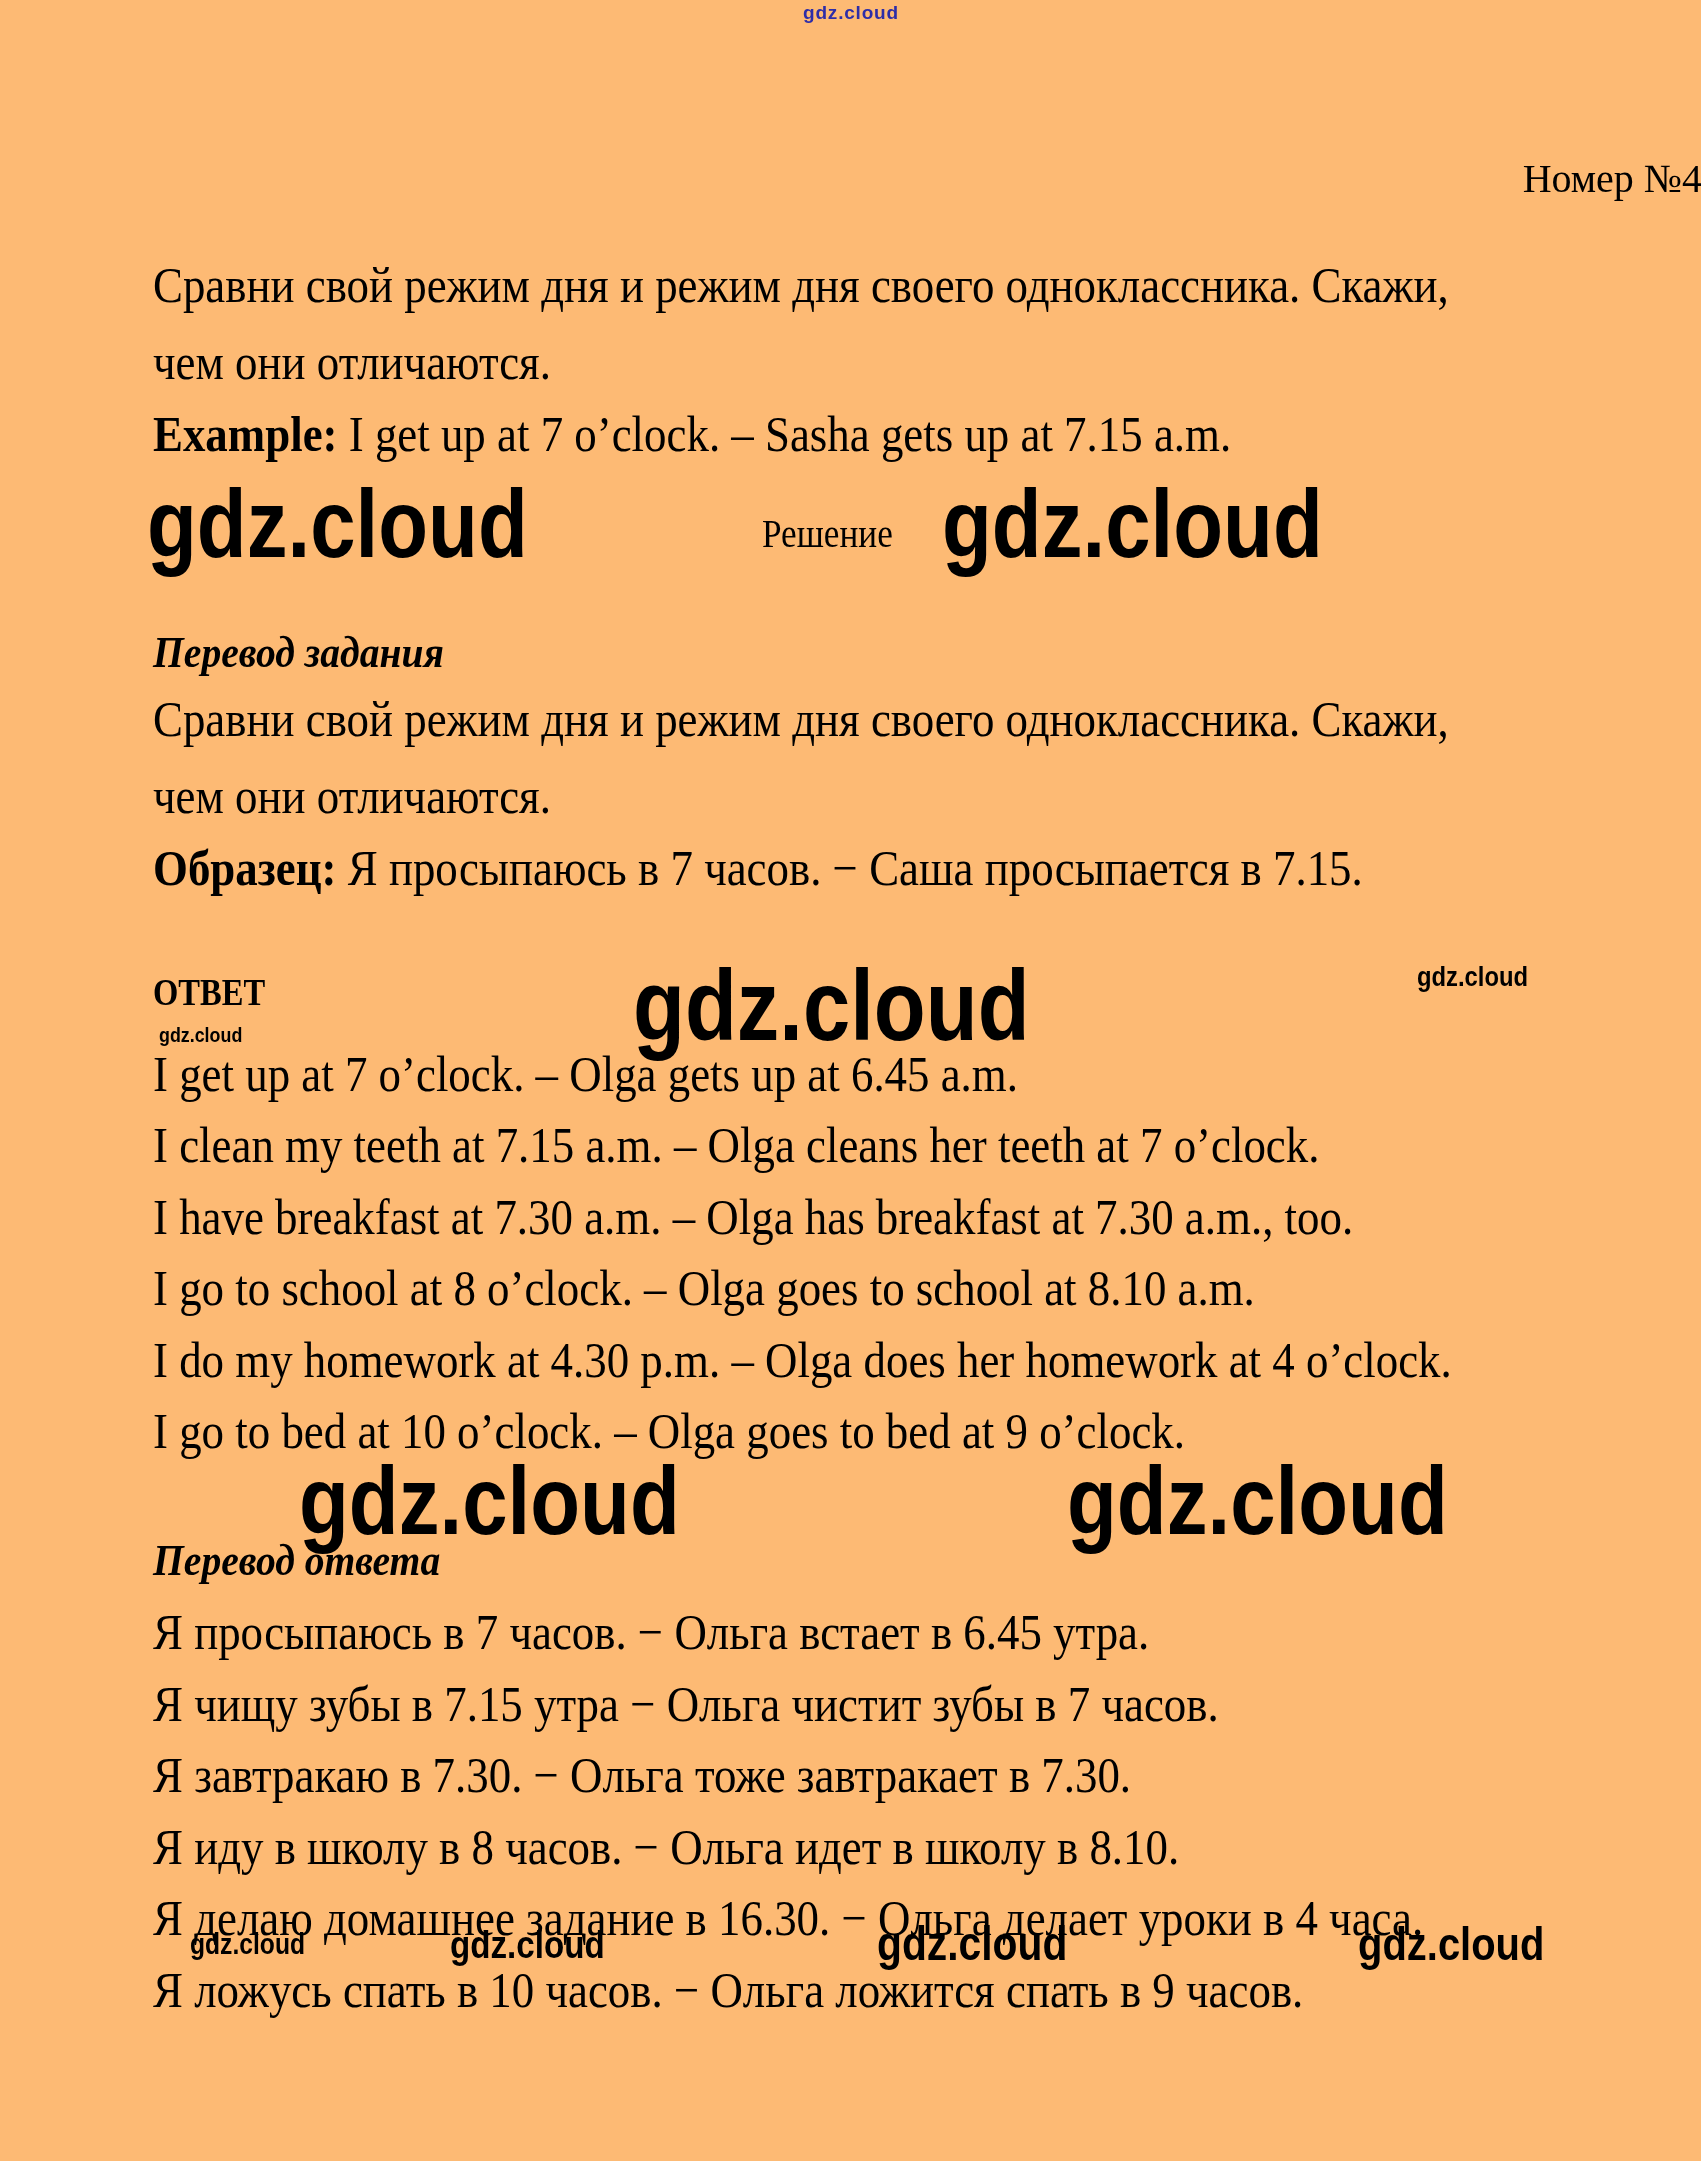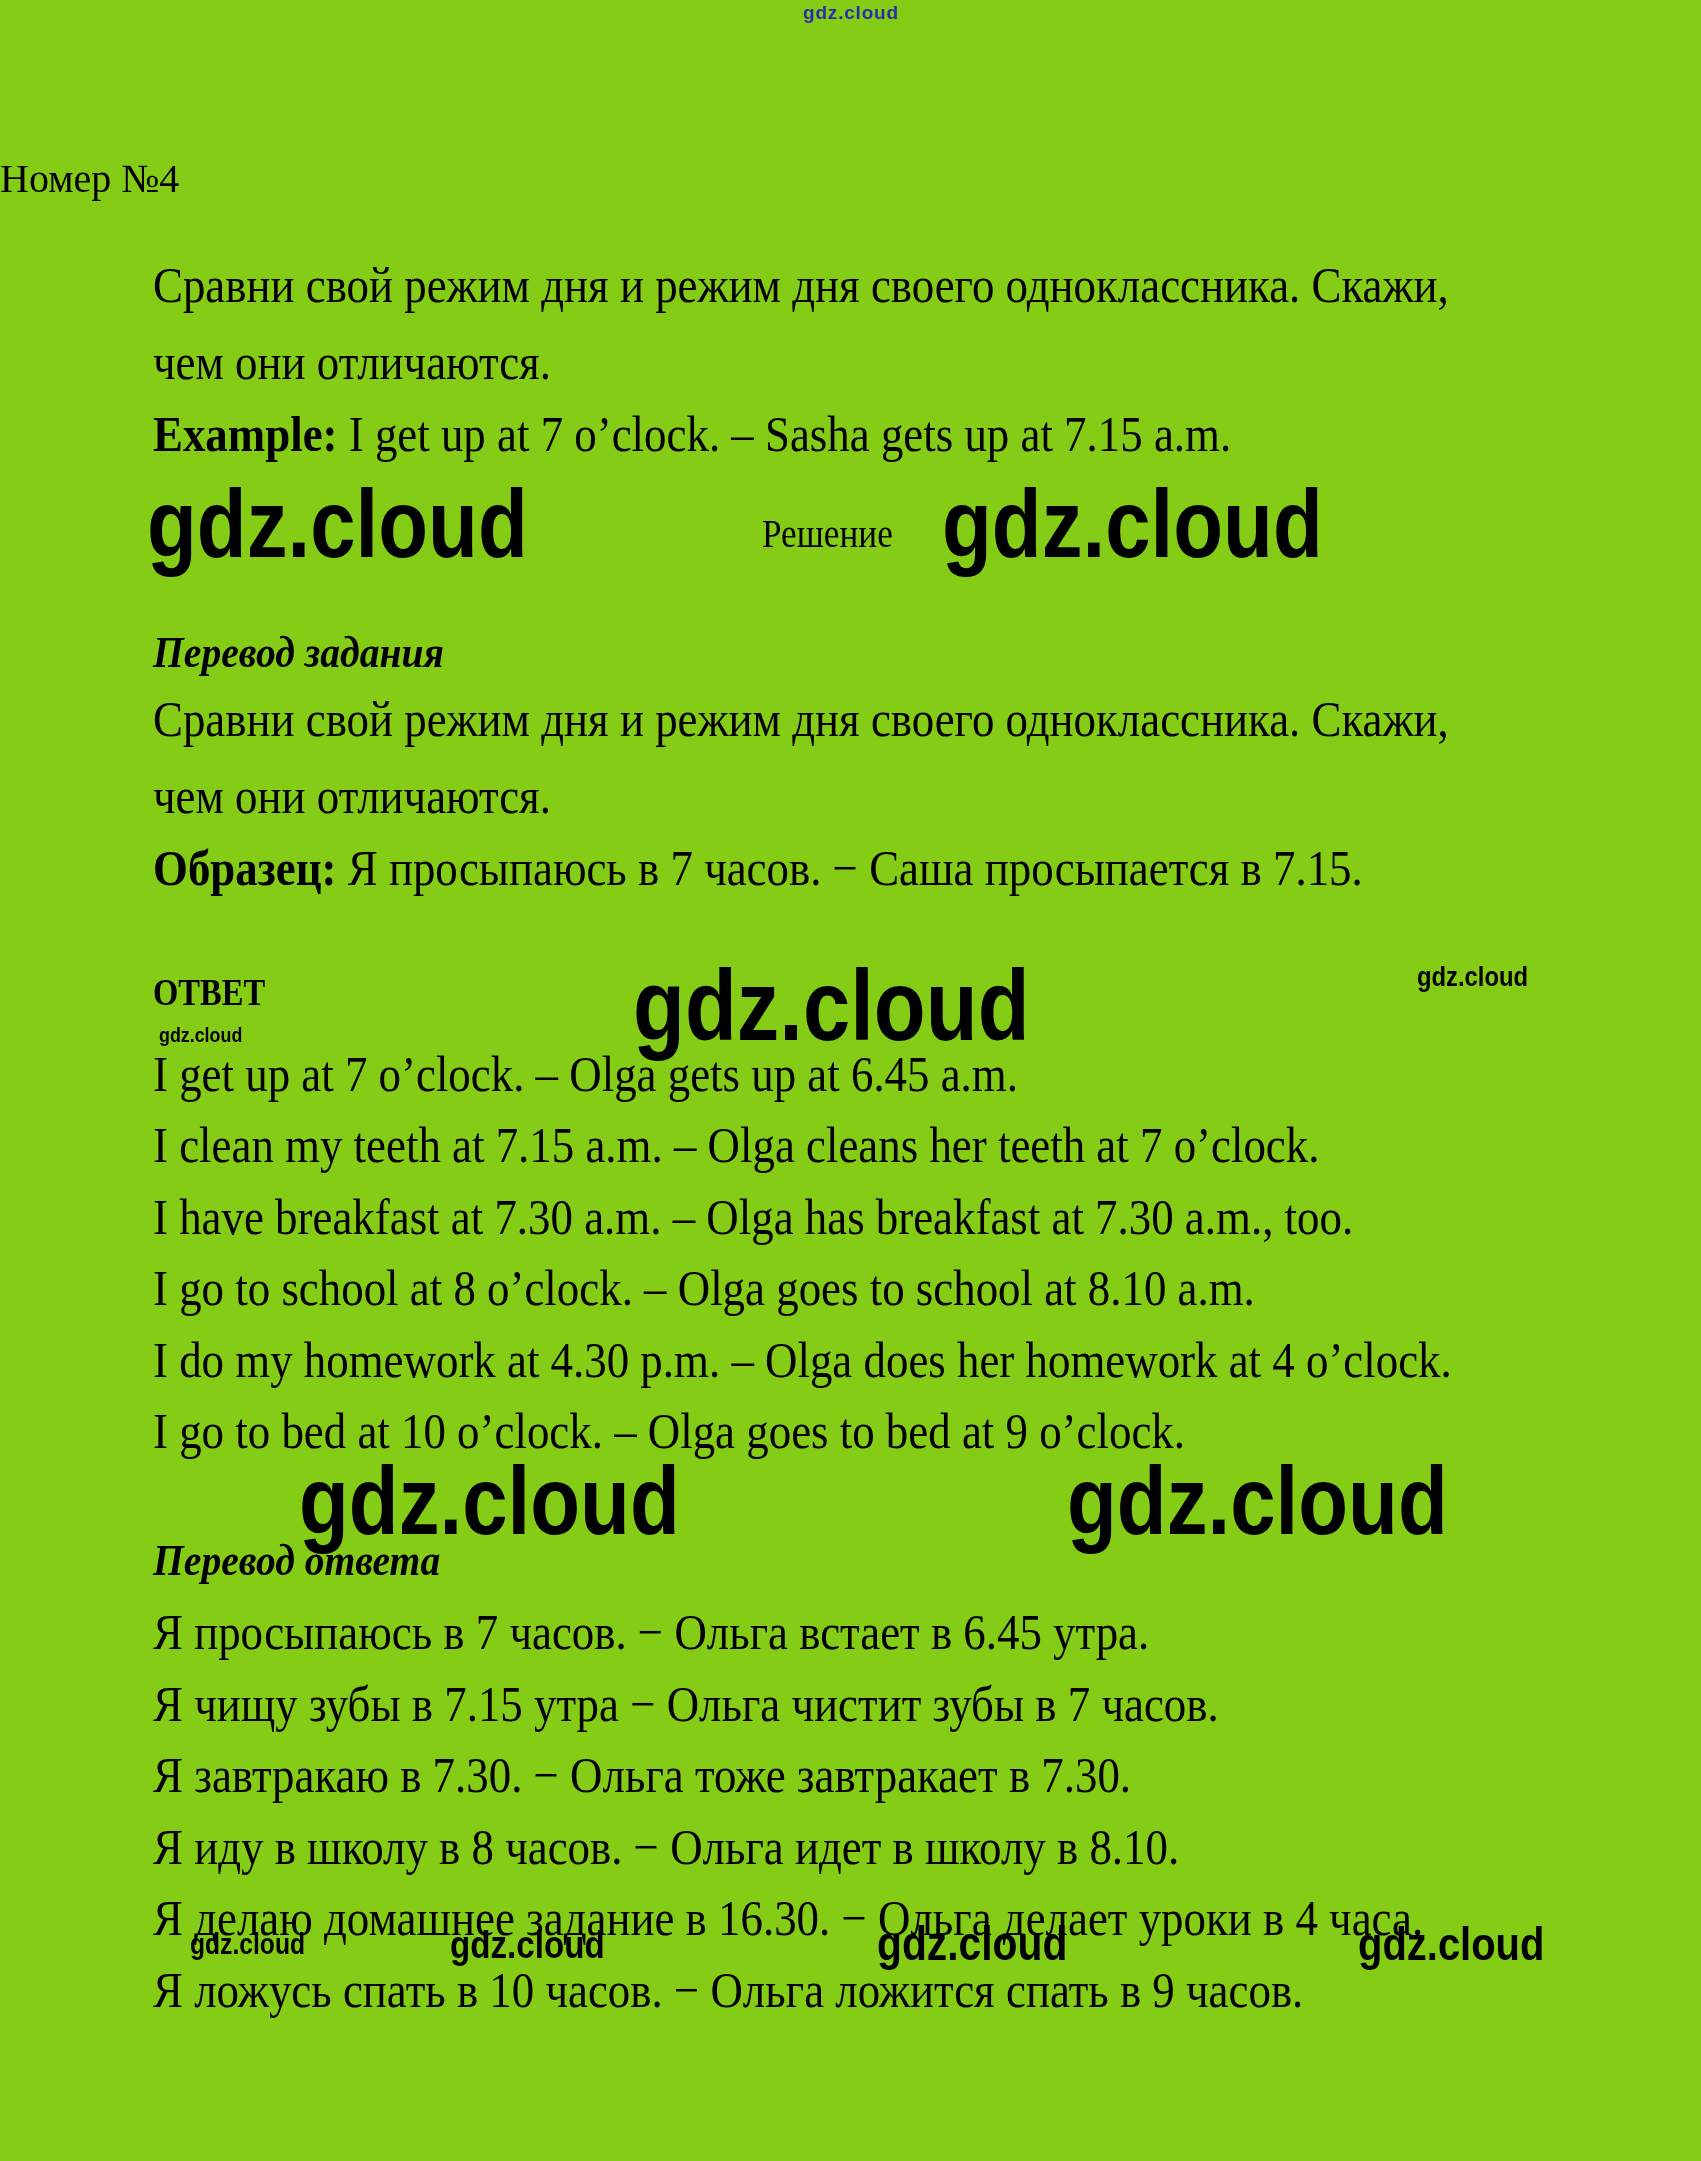--- a/index.html
+++ b/index.html
@@ -1,30 +1,30 @@
 <!DOCTYPE html>
 <html style="font-size:13px"><head>
 <meta charset="utf-8">
 <style>
   html,body { margin:0; padding:0; background:#ffffff; }
   .page {
     position:relative; width:1702px; height:2161px;
-    background:#84cc16; color:#000; overflow:hidden;
+    background:#fdba74; color:#000; overflow:hidden;
     font-family:"Liberation Serif", serif;
   }
   
   .ser {
     position:absolute; left:153px; font-size:51px; line-height:1;
     white-space:nowrap; transform:scaleX(0.88); transform-origin:0 0;
   }
   .b { font-weight:bold; }
   .hd { font-weight:bold; font-style:italic; font-size:45px; }
   .answer-hd { font-weight:bold; font-size:37px; }
   .title {
-    position:absolute; left:0; right:0; text-align:left;
+    position:absolute; left:0; right:0; text-align:right;
     font-size:40px; line-height:1; white-space:nowrap;
   }
   
   .wm {
     position:absolute; font-family:"Liberation Sans", sans-serif;
     font-weight:bold; line-height:1; white-space:nowrap;
     transform:scaleX(0.85); transform-origin:0 0; color:#000;
   }
   .wm-top {
     position:absolute; left:0; right:0; top:3.2px; text-align:center;

